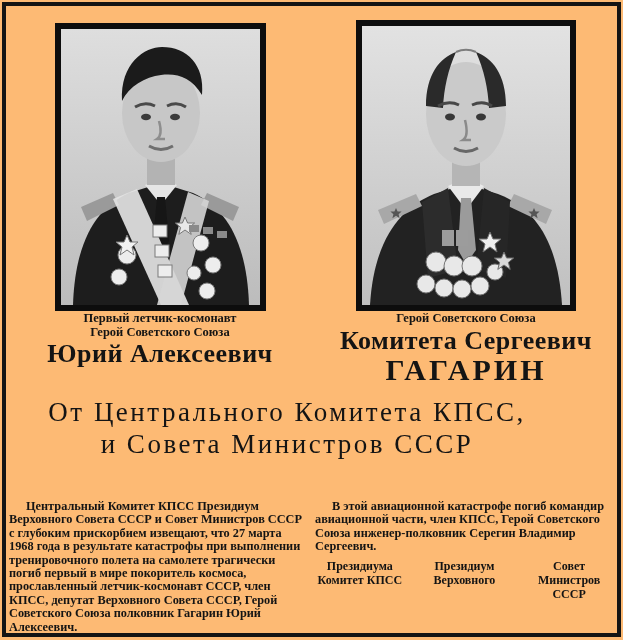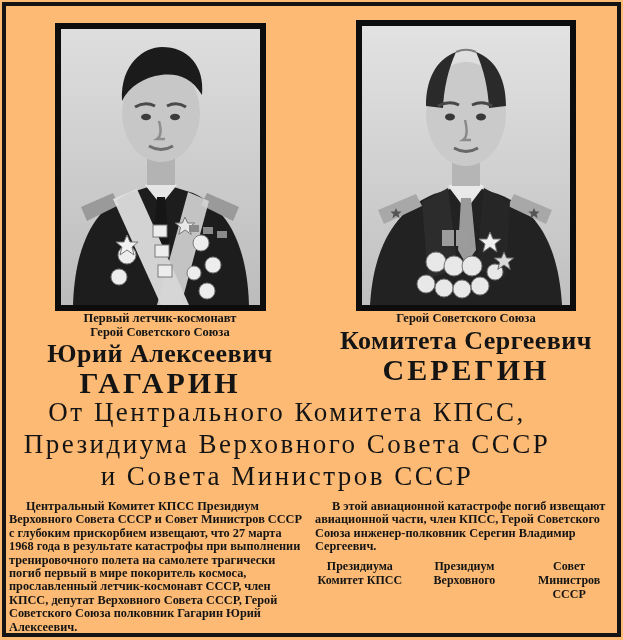--- a/index.html
+++ b/index.html
@@ -162,41 +162,39 @@
           <circle cx="133" cy="246" r="8"></circle>
       </g>
       <path d="M142,226 l2.6,6 7,0 -5.2,4.4 1.8,7 -6.2,-4.4 -6.2,4.4 1.8,-7 -5.2,-4.4 7,0 z" fill="#d9d9d9" stroke="#6e6e6e" stroke-width="1"></path>
     </svg>
   </div>
 
   <div class="person-block left">
     <div class="caption-line">Первый летчик-космонавт</div>
     <div class="caption-line">Герой Советского Союза</div>
     <div class="name-line">Юрий Алексеевич</div>
-    <div class="surname-line">ГАГАРИН</div>
   </div>
 
   <div class="person-block right">
     <div class="caption-line">Герой Советского Союза</div>
     <div class="name-line">Комитета Сергеевич</div>
-    <div class="surname-line">СЕРЕГИН</div>
+    <div class="surname-line">ГАГАРИН</div>
   </div>
 
   <div class="heading">
     <div>От Центрального Комитета КПСС,</div>
-    <div>Президиума Верховного Совета СССР</div>
     <div>и Совета Министров СССР</div>
   </div>
 
   <div class="col left">
     <p>Центральный Комитет КПСС Президиум Верховного Совета СССР и Совет Министров СССР с глубоким прискорбием извещают, что 27 марта 1968 года в результате катастрофы при выполнении тренировочного полета на самолете трагически погиб первый в мире покоритель космоса, прославленный летчик-космонавт СССР, член КПСС, депутат Верховного Совета СССР, Герой Советского Союза полковник Гагарин Юрий Алексеевич.</p>
   </div>
 
   <div class="col right">
-    <p>В этой авиационной катастрофе погиб извещают авиационной части, член КПСС, Герой Советского Союза инженер-полковник Серегин Владимир Сергеевич.</p>
+    <p>В этой авиационной катастрофе погиб командир авиационной части, член КПСС, Герой Советского Союза инженер-полковник Серегин Владимир Сергеевич.</p>
     <div class="signatures">
       <div class="sig s0">
         <div>Президиума</div>
         <div>Комитет КПСС</div>
       </div>
       <div class="sig s1">
         <div>Президиум Верховного</div>
 
       </div>
       <div class="sig s2">

